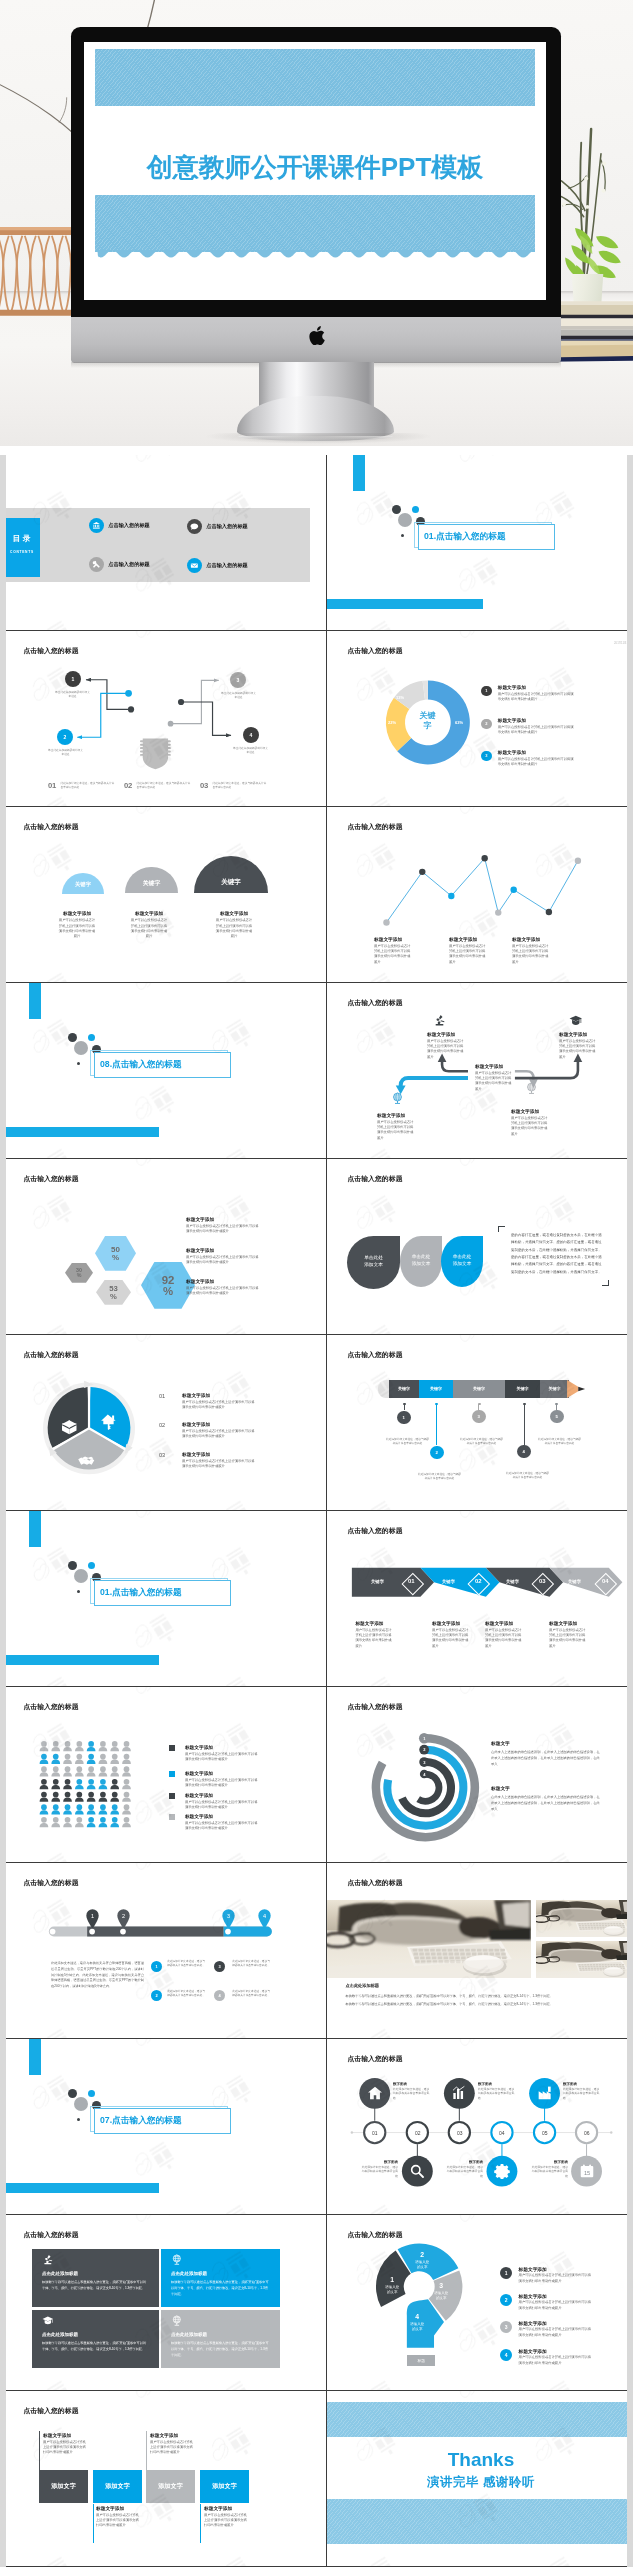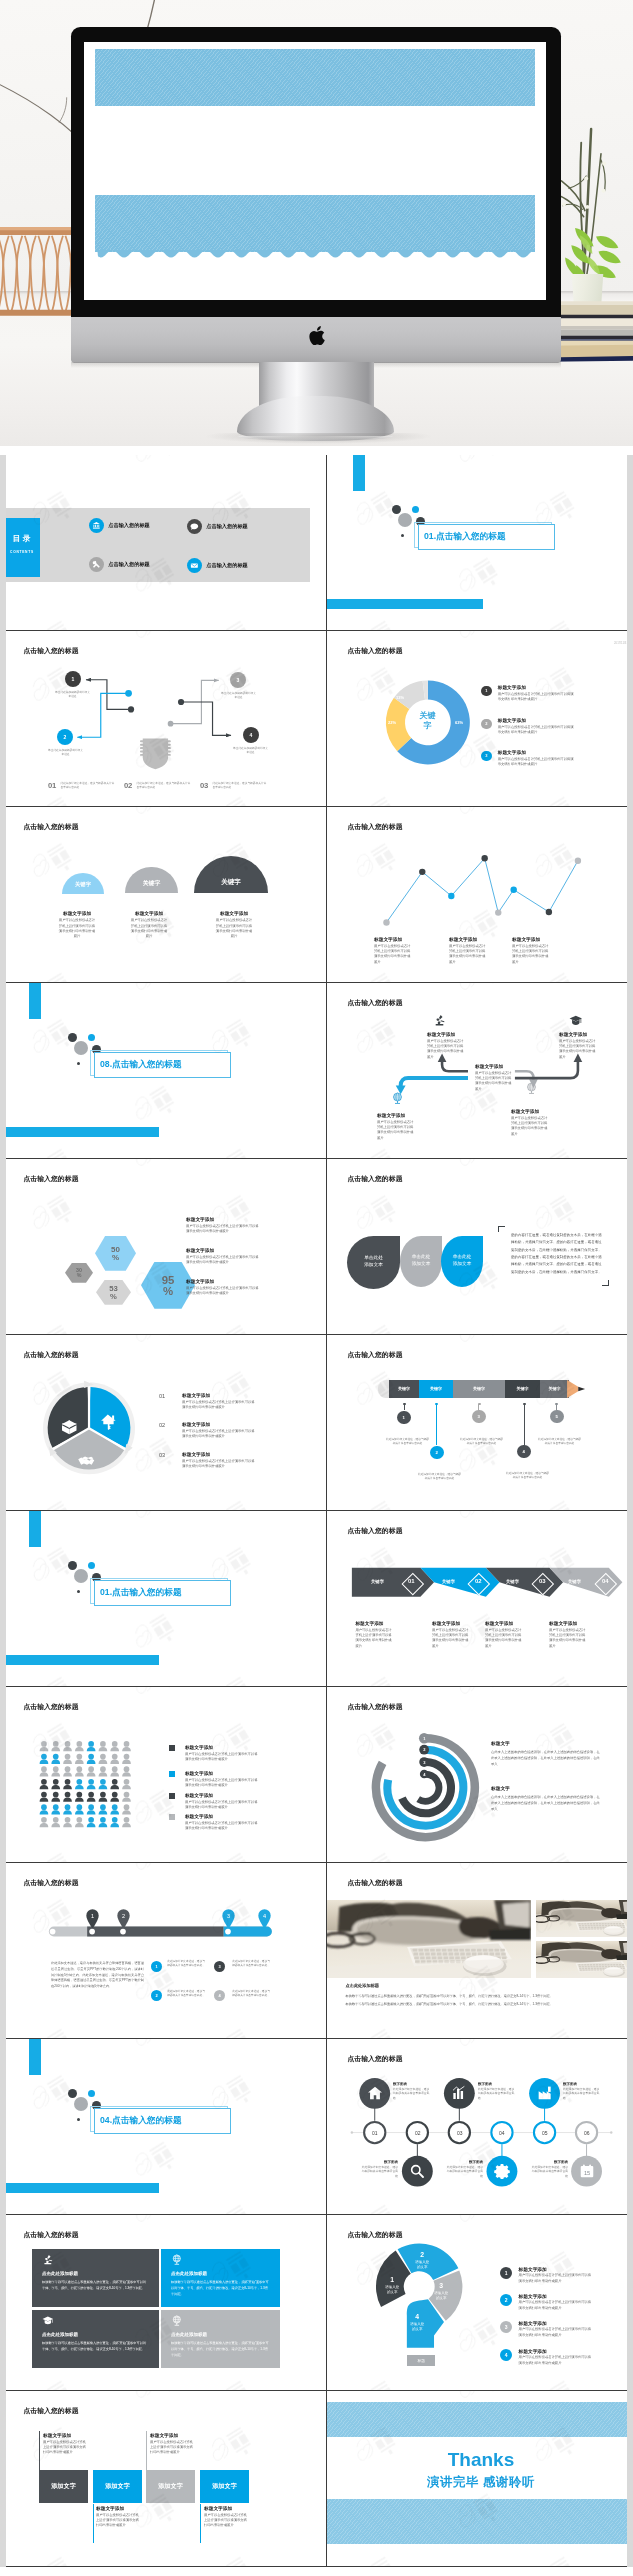--- a/index.html
+++ b/index.html
@@ -289,20 +289,21 @@
       <path d="M0 95 L34 93 L36 100 L2 102 Z" fill="#1b2550"></path>
       <path d="M34 93 L199 90 L200 98 L36 100 Z" fill="#1b2550"></path>
     </g>
   </svg>
 
   <div class="mon-bezel"></div>
   <div class="mon-screen">
     <div class="ms-band ms-band1">
           <div class="ms-stripes"></div>
         </div>
+    <div class="ms-sub">创意教师公开课课件PPT模板</div>
     <div class="ms-band ms-band2">
           <div class="ms-stripes"></div>
         </div>
     <svg style="position:absolute;left:10.5px;top:208px;width:440px;height:8.7px" viewBox="0 0 712 14" preserveAspectRatio="none">
       <path d="M0 0 L712 0 L712 1 C 703.45 1 701.55 12 693 12 C 684.45 12 682.55 1 674 1 C 665.45 1 663.55 12 655 12 C 646.45 12 644.55 1 636 1 C 627.45 1 625.55 12 617 12 C 608.45 12 606.55 1 598 1 C 589.45 1 587.55 12 579 12 C 570.45 12 568.55 1 560 1 C 551.45 1 549.55 12 541 12 C 532.45 12 530.55 1 522 1 C 513.45 1 511.55 12 503 12 C 494.45 12 492.55 1 484 1 C 475.45 1 473.55 12 465 12 C 456.45 12 454.55 1 446 1 C 437.45 1 435.55 12 427 12 C 418.45 12 416.55 1 408 1 C 399.45 1 397.55 12 389 12 C 380.45 12 378.55 1 370 1 C 361.45 1 359.55 12 351 12 C 342.45 12 340.55 1 332 1 C 323.45 1 321.55 12 313 12 C 304.45 12 302.55 1 294 1 C 285.45 1 283.55 12 275 12 C 266.45 12 264.55 1 256 1 C 247.45 1 245.55 12 237 12 C 228.45 12 226.55 1 218 1 C 209.45 1 207.55 12 199 12 C 190.45 12 188.55 1 180 1 C 171.45 1 169.55 12 161 12 C 152.45 12 150.55 1 142 1 C 133.45 1 131.55 12 123 12 C 114.45 12 112.55 1 104 1 C 95.45 1 93.55 12 85 12 C 76.45 12 74.55 1 66 1 C 57.45 1 55.55 12 47 12 C 38.45 12 36.55 1 28 1 C 19.45 1 17.55 12 9 12 C 0.45 12 8.55 1 0 1 Z" fill="#7cbfe0"></path>
     </svg>
   </div>
   <div class="mon-chin"></div>
   <svg class="apple" viewBox="0 0 26 31">
     <path d="M17.6 5.1c1.1-1.3 1.8-3.1 1.6-4.9-1.6.06-3.4 1.05-4.5 2.35-1 1.15-1.85 3-1.62 4.75 1.75.14 3.5-.88 4.52-2.2zM19.2 7.9c-2.55-.15-4.72 1.45-5.93 1.45-1.22 0-3.08-1.38-5.08-1.34-2.6.04-5.02 1.52-6.36 3.86-2.72 4.71-.7 11.68 1.95 15.5 1.29 1.88 2.83 3.97 4.86 3.9 1.95-.08 2.69-1.26 5.05-1.26 2.35 0 3.02 1.26 5.08 1.22 2.1-.04 3.42-1.9 4.7-3.78 1.49-2.17 2.1-4.27 2.13-4.38-.05-.02-4.09-1.57-4.13-6.23-.04-3.9 3.18-5.77 3.33-5.87-1.82-2.69-4.65-2.99-5.6-3.07z" fill="#0c0c0c"></path>
@@ -669,21 +670,21 @@
             </div>
             <div class="hex" style="left:92px;top:77px;width:41px;height:35px;background:#8fd2f5;font-size:8px">
               <span>50</span>
               <span style="margin-top:-1.2px">%</span>
             </div>
             <div class="hex" style="left:93px;top:121px;width:35px;height:25px;background:#d4d4d4;font-size:7.7px">
               <span>53</span>
               <span style="margin-top:-1.2px">%</span>
             </div>
             <div class="hex" style="left:138px;top:103px;width:54px;height:47px;background:#6ec6f0;font-size:11.4px">
-              <span>95</span>
+              <span>92</span>
               <span style="margin-top:-1.2px">%</span>
             </div>
             <div style="position:absolute;left:183px;top:57px;width:75px">
               <div class="h3">标题文字添加</div>
               <div class="bd" style="margin-top:1.9px">用户可以在投影仪或者计算机上进行演示也可以将演示文稿打印出来制作成胶片</div>
             </div>
             <div style="position:absolute;left:183px;top:88px;width:75px">
               <div class="h3">标题文字添加</div>
               <div class="bd" style="margin-top:1.9px">用户可以在投影仪或者计算机上进行演示也可以将演示文稿打印出来制作成胶片</div>
             </div>
@@ -1593,21 +1594,21 @@
           <div class="slide">
             <div class="sec-vbar"></div>
             <div class="sec-hbar"></div>
             <div class="dt" style="left:65px;top:50px;width:9px;height:9px;background:#3d4347"></div>
             <div class="dt" style="left:85px;top:51px;width:7.4px;height:7.4px;background:#0ea8e8"></div>
             <div class="dt" style="left:71px;top:58px;width:14px;height:14px;background:#a9adb1"></div>
             <div class="dt" style="left:89px;top:62px;width:9px;height:9px;background:#3d4347"></div>
             <div class="dt" style="left:74px;top:79px;width:3.3px;height:3.3px;background:#3d4347"></div>
             <div class="sec-box-b"></div>
             <div class="sec-box-f">
-              <div class="lb">04.点击输入您的标题</div>
+              <div class="lb">07.点击输入您的标题</div>
             </div>
             <svg class="wmlayer" width="311" height="176" viewBox="0 0 503 285">
               <rect width="503" height="285" fill="url(#wmpat)"></rect>
             </svg>
           </div>
         </div>
         <div class="cell right">
           <div class="slide">
             <div class="s-title" style="left:20.4px;top:15.5px">点击输入您的标题</div>
             <svg style="position:absolute;left:0;top:0;width:311px;height:176px" viewBox="0 0 503 285">

